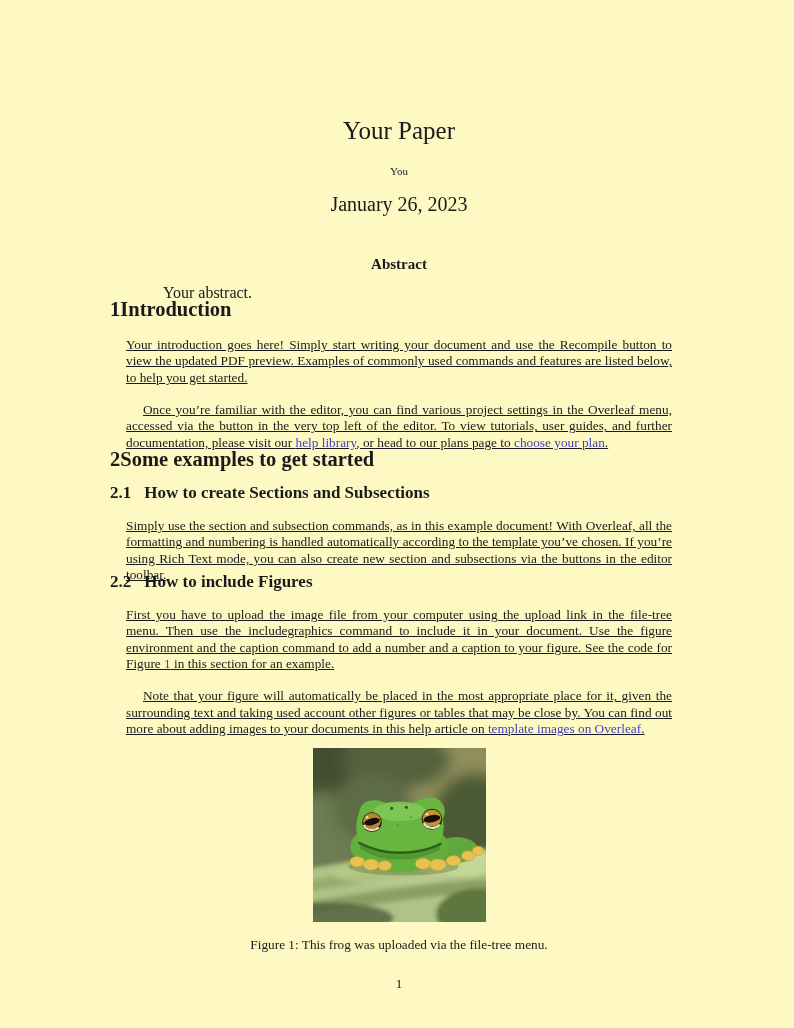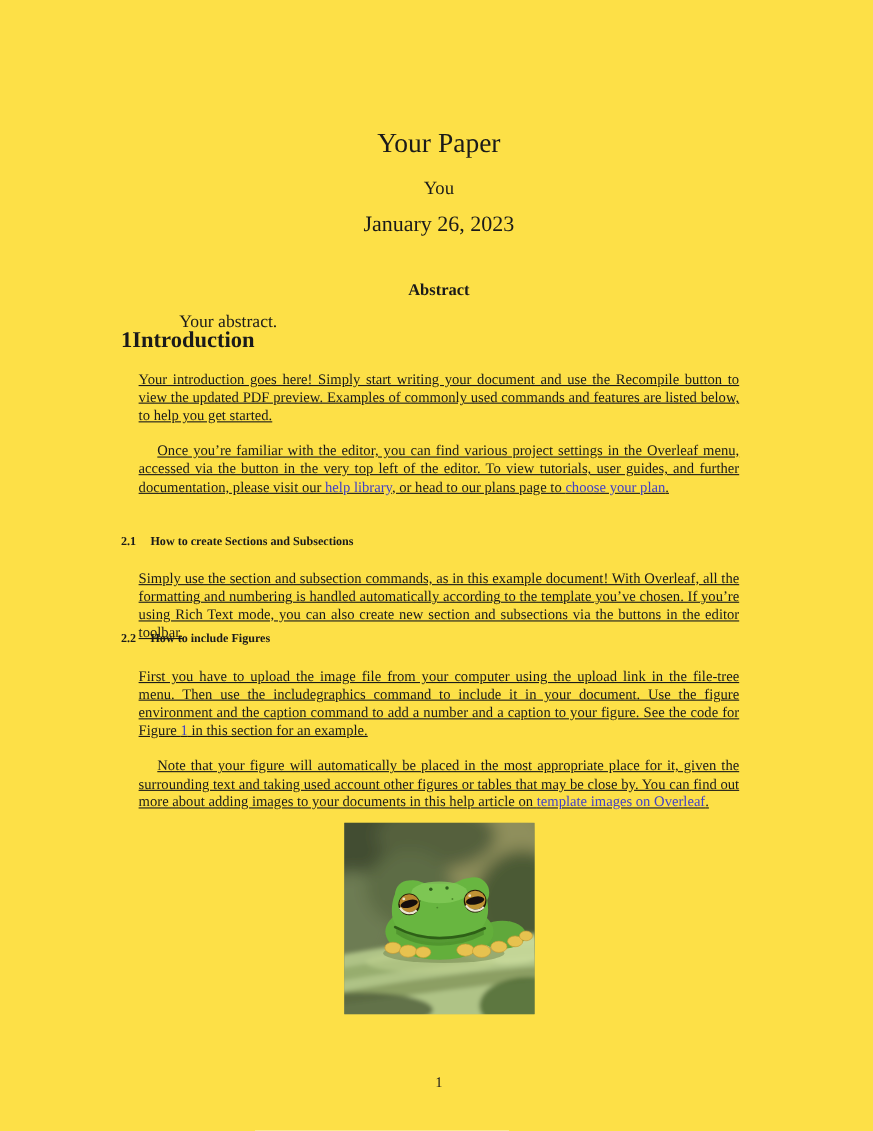--- a/index.html
+++ b/index.html
@@ -4,40 +4,40 @@
 <style>
   html, body {
     margin: 0;
     padding: 0;
     background: #ffffff;
   }
   .page {
     position: relative;
     width: 794px;
     height: 1028px;
-    background: #fde047;
+    background: #fef9c3;
     font-family: "Liberation Serif", serif;
     color: #1a1a1a;
     overflow: hidden;
   }
   .block {
     position: absolute;
     left: 110px;
     width: 578px;
   }
   .centered { text-align: center; }
 
   .doc-title {
     font-size: 25px;
     line-height: 30px;
     font-weight: normal;
     margin: 0;
   }
   .doc-author {
-    font-size: 17px;
+    font-size: 11px;
     line-height: 20px;
     margin: 15px 0 0 0;
   }
   .doc-date {
     font-size: 20px;
     line-height: 20px;
     margin: 13px 0 0 0;
   }
   .abstract-heading {
     font-size: 15px;
@@ -52,21 +52,21 @@
     line-height: 16.3px;
     text-align: left;
   }
   h2.sec {
     font-size: 20.5px;
     line-height: 24px;
     font-weight: bold;
     margin: 0 0 10px 0;
   }
   h3.subsec {
-    font-size: 11px;
+    font-size: 17px;
     line-height: 19px;
     font-weight: bold;
     margin: 0 0 8px 0;
   }
   .sec-num { display: inline-block; }
   h2.sec .sec-title { }
   h3.subsec .sec-title { margin-left: 13px; }
 
   p.body {
     font-size: 13.3px;
@@ -117,20 +117,23 @@
     <div class="abstract-heading centered">Abstract</div>
     <div class="abstract-body">Your abstract.</div>
   </div>
 
   <div class="block" style="top:297px;">
     <h2 class="sec"><span class="sec-num">1</span><span class="sec-title">Introduction</span></h2>
     <p class="body">Your introduction goes here! Simply start writing your document and use the Recompile button to view the updated PDF preview. Examples of commonly used commands and features are listed below, to help you get started.</p>
     <p class="body indent"><span>Once you’re familiar with the editor, you can find various project settings in the Overleaf menu, accessed via the button in the very top left of the editor. To view tutorials, user guides, and further documentation, please visit our </span><a class="doclink">help library</a><span>, or head to our plans page to </span><a class="doclink">choose your plan</a><span>.</span></p>
   </div>
 
+  <div class="block" style="top:447px;">
+    <h2 class="sec"><span class="sec-num">2</span><span class="sec-title">Some examples to get started</span></h2>
+  </div>
 
   <div class="block" style="top:483px;">
     <h3 class="subsec"><span class="sec-num">2.1</span><span class="sec-title">How to create Sections and Subsections</span></h3>
     <p class="body">Simply use the section and subsection commands, as in this example document! With Overleaf, all the formatting and numbering is handled automatically according to the template you’ve chosen. If you’re using Rich Text mode, you can also create new section and subsections via the buttons in the editor toolbar.</p>
   </div>
 
   <div class="block" style="top:572px;">
     <h3 class="subsec"><span class="sec-num">2.2</span><span class="sec-title">How to include Figures</span></h3>
     <p class="body"><span>First you have to upload the image file from your computer using the upload link in the file-tree menu. Then use the includegraphics command to include it in your document. Use the figure environment and the caption command to add a number and a caption to your figure. See the code for Figure </span><a class="doclink">1</a><span> in this section for an example.</span></p>
     <p class="body indent"><span>Note that your figure will automatically be placed in the most appropriate place for it, given the surrounding text and taking used account other figures or tables that may be close by. You can find out more about adding images to your documents in this help article on </span><a class="doclink">template images on Overleaf</a><span>.</span></p>
@@ -204,17 +207,18 @@
           <ellipse cx="59" cy="118" rx="8" ry="5.6"></ellipse>
           <ellipse cx="73" cy="119" rx="7" ry="5"></ellipse>
           <ellipse cx="112" cy="117" rx="8" ry="5.6"></ellipse>
           <ellipse cx="127" cy="118" rx="8.5" ry="5.8"></ellipse>
           <ellipse cx="143" cy="114" rx="7.5" ry="5.2"></ellipse>
           <ellipse cx="158" cy="109" rx="7" ry="5"></ellipse>
           <ellipse cx="168" cy="104" rx="6" ry="4.5"></ellipse>
         </g>
       </g>
     </svg>
+    <div class="figure-caption">Figure 1: This frog was uploaded via the file-tree menu.</div>
   </div>
 
   <div class="block page-number" style="top:976px;">1</div>
 
 </div>
 
 </body></html>

